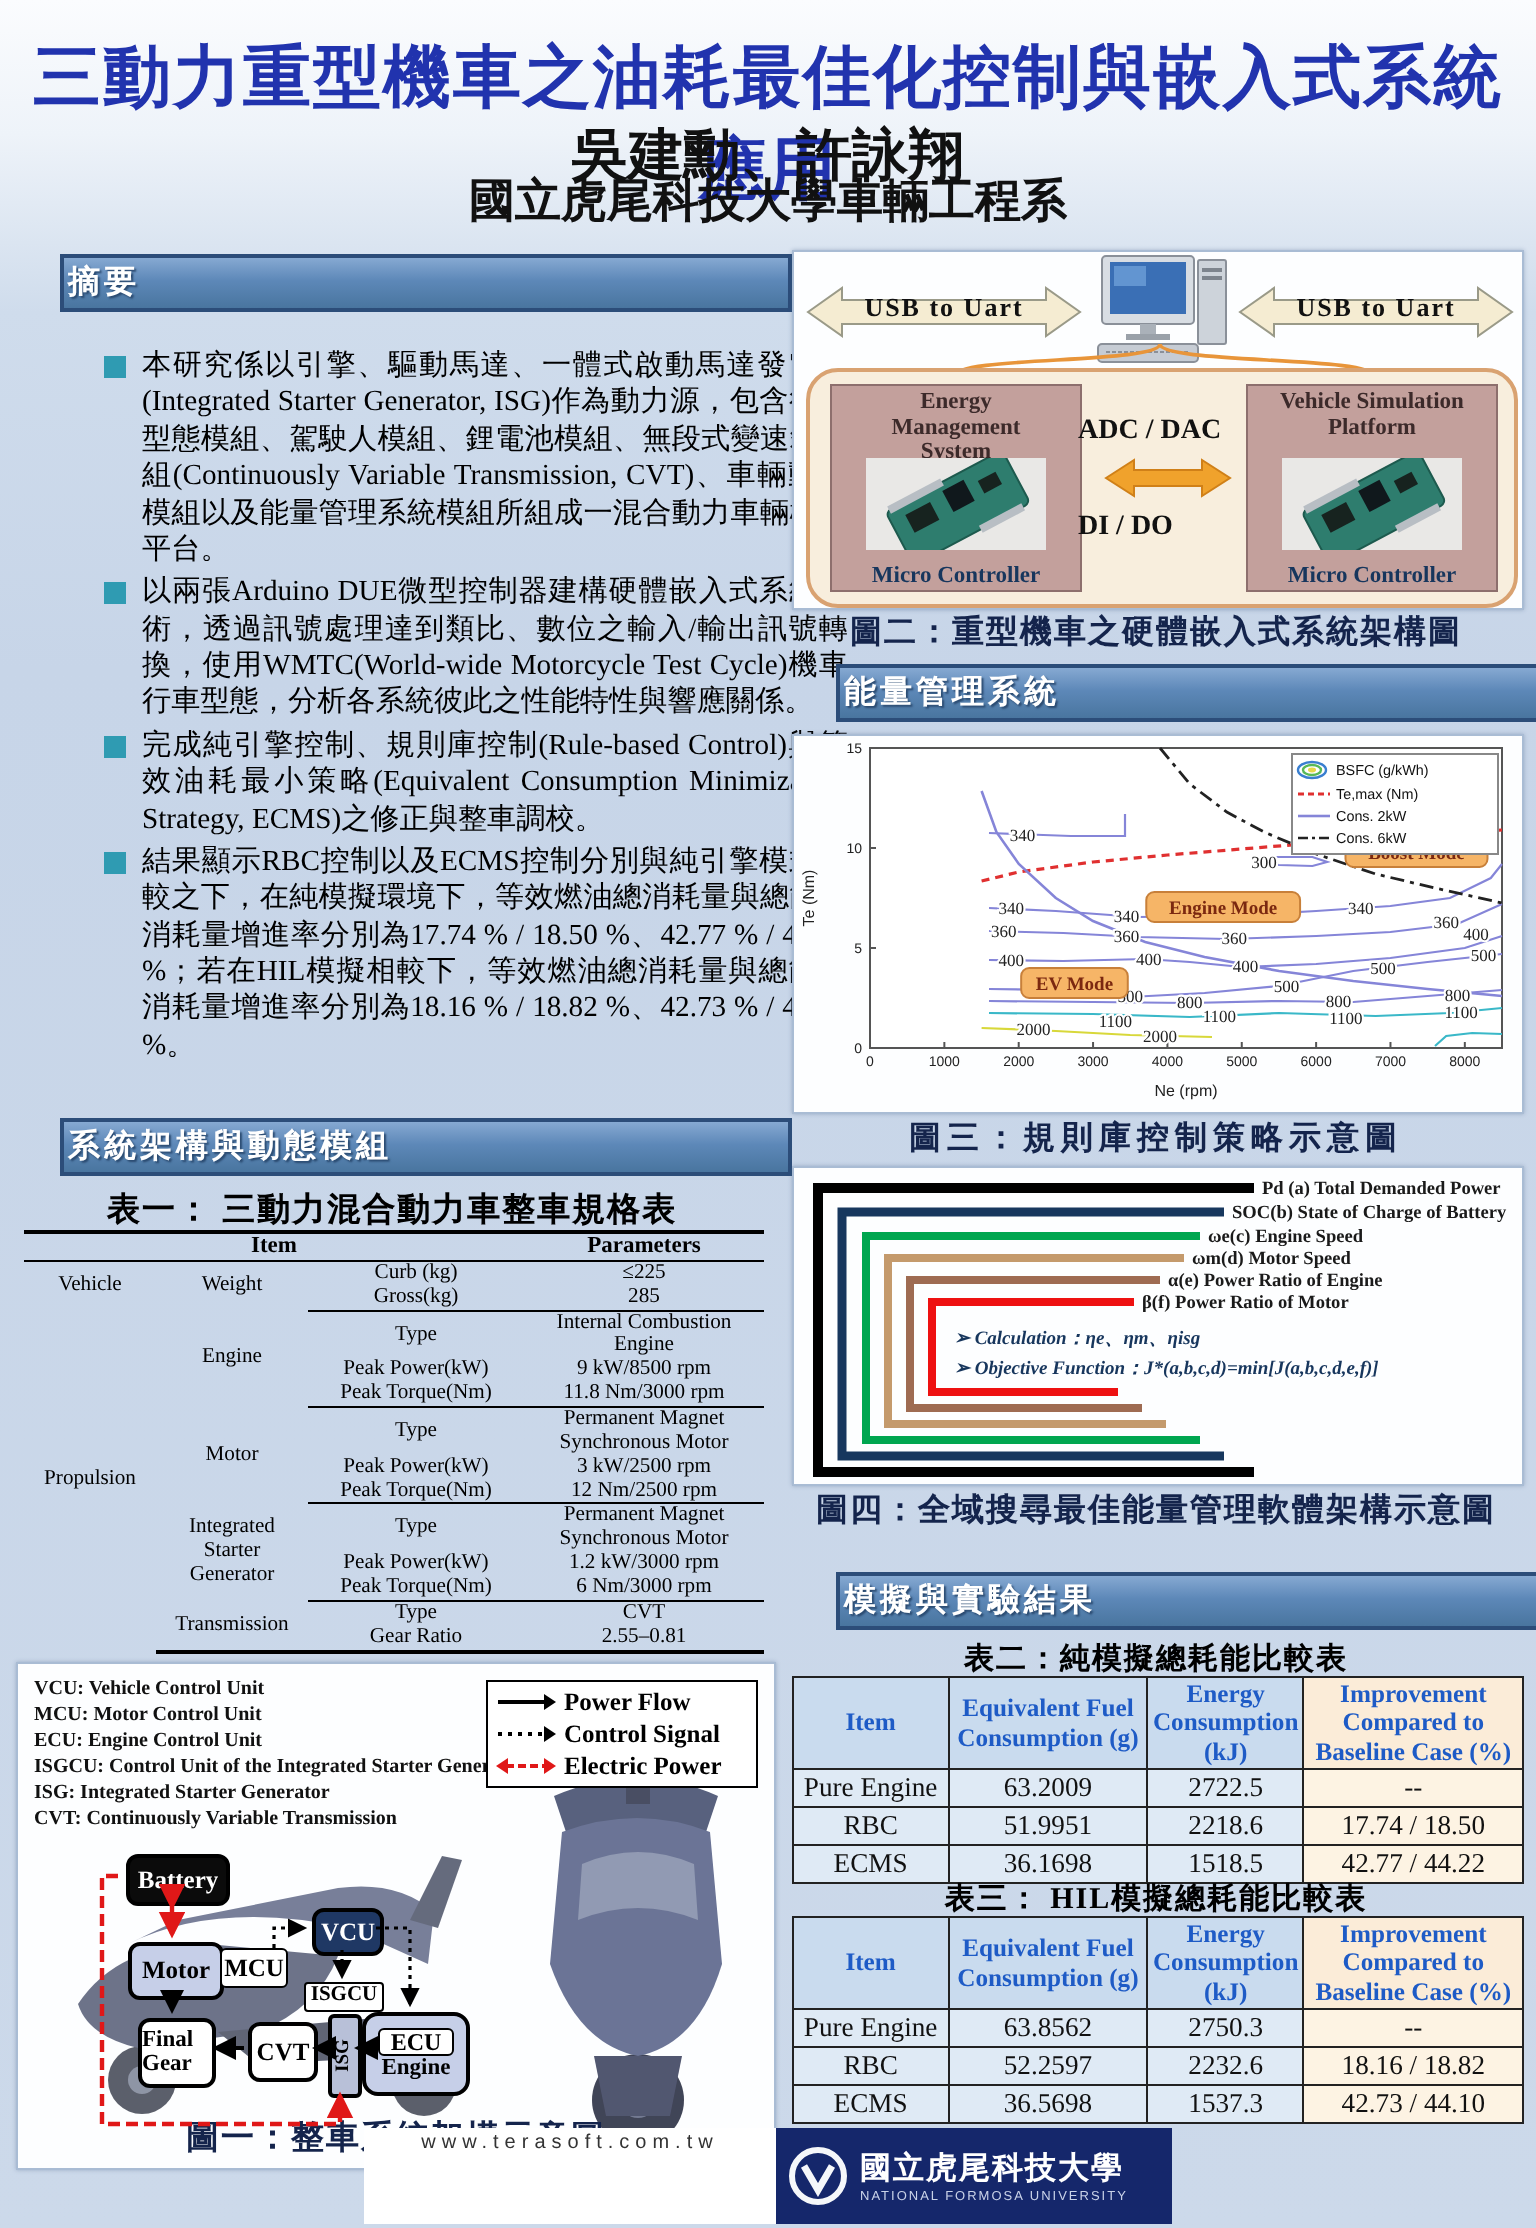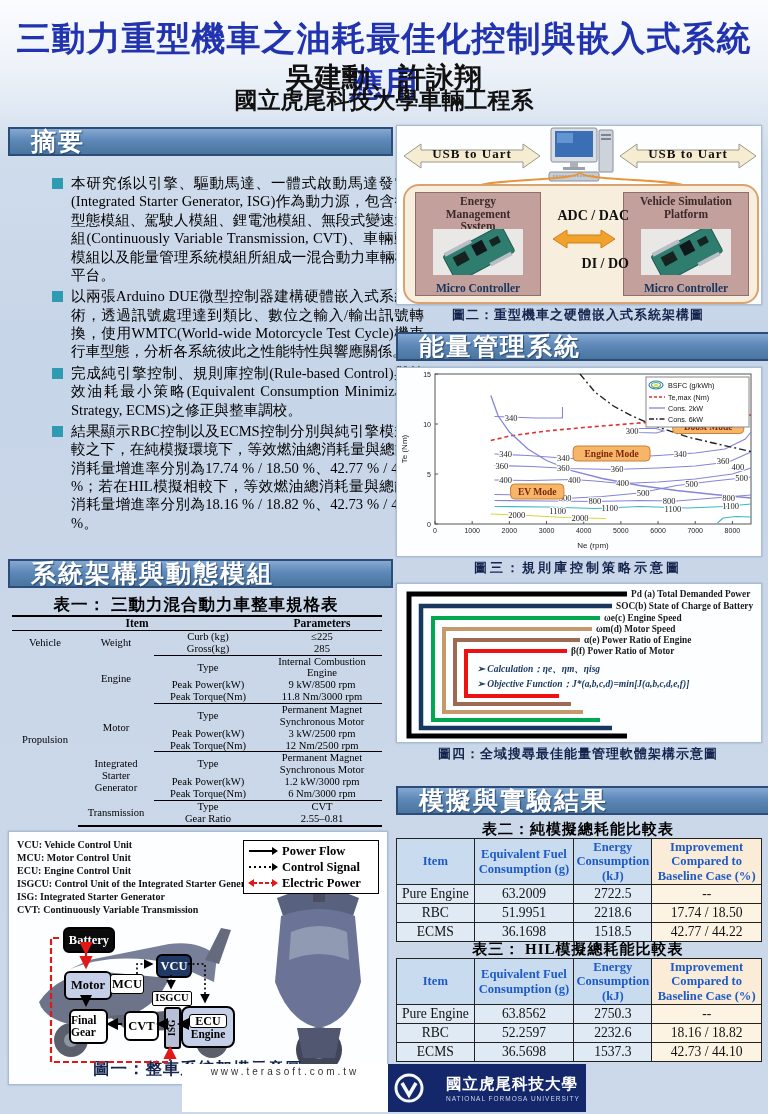--- a/index.html
+++ b/index.html
@@ -6,24 +6,24 @@
   body{font-family:"Liberation Serif","DejaVu Serif",serif;}
   .poster{position:relative;width:768px;height:1114px;overflow:hidden;
     background:linear-gradient(180deg,#fbfcfe 0%,#eef3f9 6%,#cfdcec 14%,#c7d5e8 30%,#ccd9ea 100%);}
   .abs{position:absolute;}
   
   .title{top:16px;left:0;width:768px;text-align:center;font-size:34px;font-weight:bold;color:#2133ae;letter-spacing:1px;}
   .authors{top:59px;left:0;width:768px;text-align:center;font-size:28px;font-weight:bold;color:#111;}
   .affil{top:85px;left:0;width:768px;text-align:center;font-size:23px;font-weight:bold;color:#111;}
   
   .secbar{height:25px;background:linear-gradient(180deg,#86a9d2 0%,#5d88b8 45%,#49759f 100%);
-    border:2px solid #2c4d79;color:#fff;font-weight:bold;font-size:25px;line-height:25px;padding-left:21px;
-    text-shadow:1px 1px 1px #2a4a70;letter-spacing:2px;}
+    border:2px solid #2c4d79;color:#fff;font-weight:bold;font-size:16px;line-height:25px;padding-left:2px;
+    text-shadow:1px 1px 1px #2a4a70;letter-spacing:2px;margin-left:22px;}
   .panel{background:#fdfeff;border:1px solid #a9bcd4;box-shadow:0 0 2px rgba(60,90,130,.35);}
-  .caption{text-align:center;font-weight:bold;color:#14244c;font-size:13px;letter-spacing:1px;}
+  .caption{text-align:center;font-weight:bold;color:#14244c;font-size:16px;letter-spacing:1px;}
   
   .abstract{top:158px;left:10px;width:374px;}
   .abstract li{list-style:none;position:relative;margin:0 0 3px 0;padding-left:21px;
     font-size:14.6px;line-height:1.26;text-align:justify;color:#000;}
   .abstract li::before{content:"";position:absolute;left:2px;top:4px;width:11px;height:11px;background:#2f9bb2;}
   
   .t1{border-collapse:collapse;width:370px;font-size:10.6px;line-height:1.12;}
   .t1 th,.t1 td{padding:0 2px;text-align:center;vertical-align:middle;}
   .t1 .top{border-top:2px solid #000;}
   .t1 .hd{border-bottom:1.5px solid #000;font-weight:bold;font-size:11.5px;}
@@ -37,21 +37,21 @@
   .rt .imp{background:#fdf3e3;}
   .rt th.imp{background:#fbecd8;}
   
   .usbArrow{position:absolute;top:16px;height:28px;}
   .usbTxt{position:absolute;top:20px;font-size:13px;font-weight:bold;color:#111;width:136px;text-align:center;letter-spacing:1px;}
   .f2wrap{position:absolute;left:6px;top:58px;width:352px;height:116px;background:#f8eedd;border:2px solid #d9a271;border-radius:16px;}
   .f2box{position:absolute;top:6px;width:124px;height:102px;background:#c3a09c;border:1px solid #8d6f6d;text-align:center;}
   .f2box .bt{font-size:11.5px;font-weight:bold;color:#3c2a2a;line-height:1.1;padding-top:2px;}
   .f2box .mc{position:absolute;bottom:1px;width:100%;font-size:11.5px;font-weight:bold;color:#17365d;}
   .ardu{position:absolute;left:17px;top:36px;width:90px;height:46px;background:#e9e8e6;overflow:hidden;}
-  .f2mid{position:absolute;left:134px;width:90px;text-align:right;font-weight:bold;color:#111;}
+  .f2mid{position:absolute;left:134px;width:90px;text-align:left;font-weight:bold;color:#111;}
   
   .blk{position:absolute;display:flex;flex-direction:column;align-items:center;justify-content:center;
     font-weight:bold;font-size:12.5px;background:#fff;border:2px solid #000;border-radius:6px;line-height:1.0;z-index:2;color:#000;}
   .abbr{font-size:10px;font-weight:bold;line-height:1.3;color:#111;}
   .leg1{position:absolute;right:8px;top:8px;width:126px;background:#fff;border:1.5px solid #000;padding:2px 4px;z-index:4;}
   .leg1 .row{display:flex;align-items:center;height:16px;font-size:12.5px;font-weight:bold;color:#000;}
   .leg1 .ic{width:30px;margin-right:4px;flex:none;}
   
   .footer{top:1064px;left:0;width:768px;display:flex;justify-content:center;}
   .tsbox{background:#fff;width:190px;height:46px;padding:2px 8px 0 8px;text-align:center;}
@@ -514,20 +514,20 @@
 
   <div class="abs footer">
     <div class="tsbox">
       <div style="font-family:'Liberation Sans',sans-serif;font-size:10px;letter-spacing:3px;color:#333;">www.terasoft.com.tw</div>
     </div>
     <div class="nfubox">
       <svg width="30" height="30" viewBox="0 0 30 30">
         <circle cx="15" cy="15" r="13" fill="none" stroke="#f5f7fa" stroke-width="3"></circle>
         <path d="M8,10 L15,22 L22,10" fill="none" stroke="#f5f7fa" stroke-width="3.5"></path>
       </svg>
-      <div style="margin-left:22px;">
+      <div style="margin-left:6px;">
         <div style="font-size:15.5px;font-weight:bold;letter-spacing:1px;">國立虎尾科技大學</div>
         <div style="font-family:'Liberation Sans',sans-serif;font-size:6.5px;letter-spacing:1px;color:#c9d2e8;">NATIONAL FORMOSA UNIVERSITY</div>
       </div>
     </div>
   </div>
 
 </div>
 
 </body></html>

